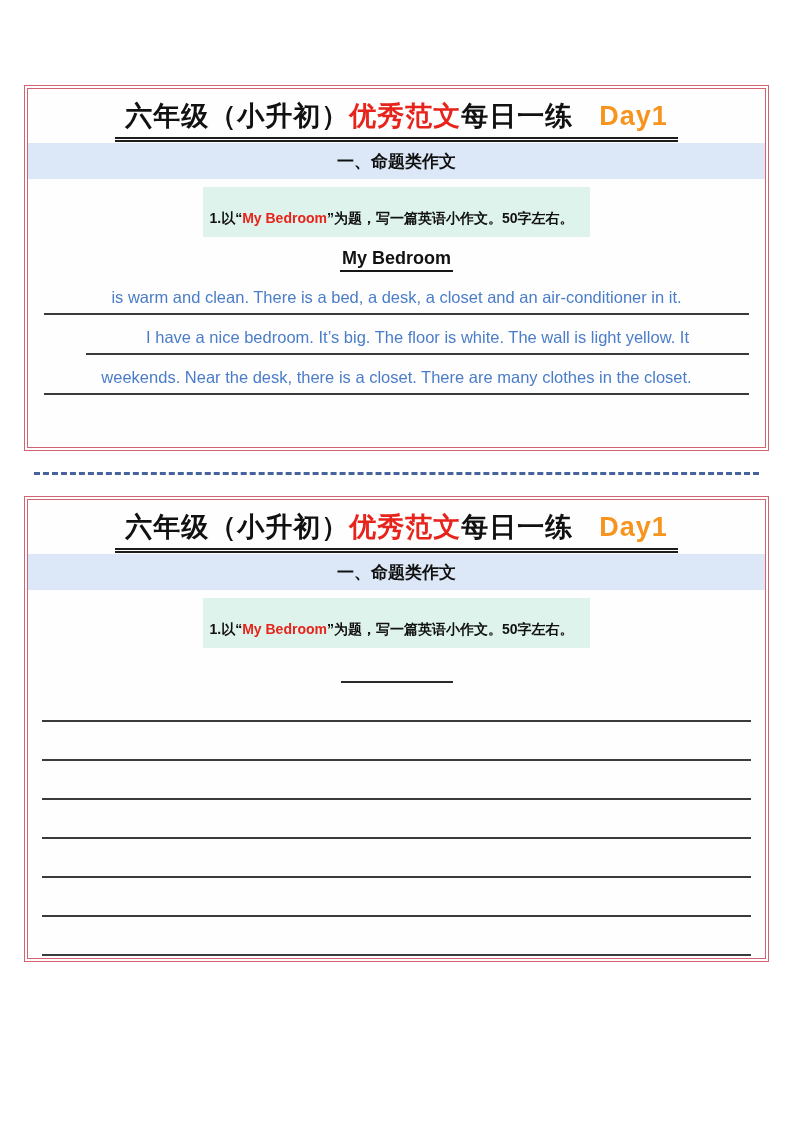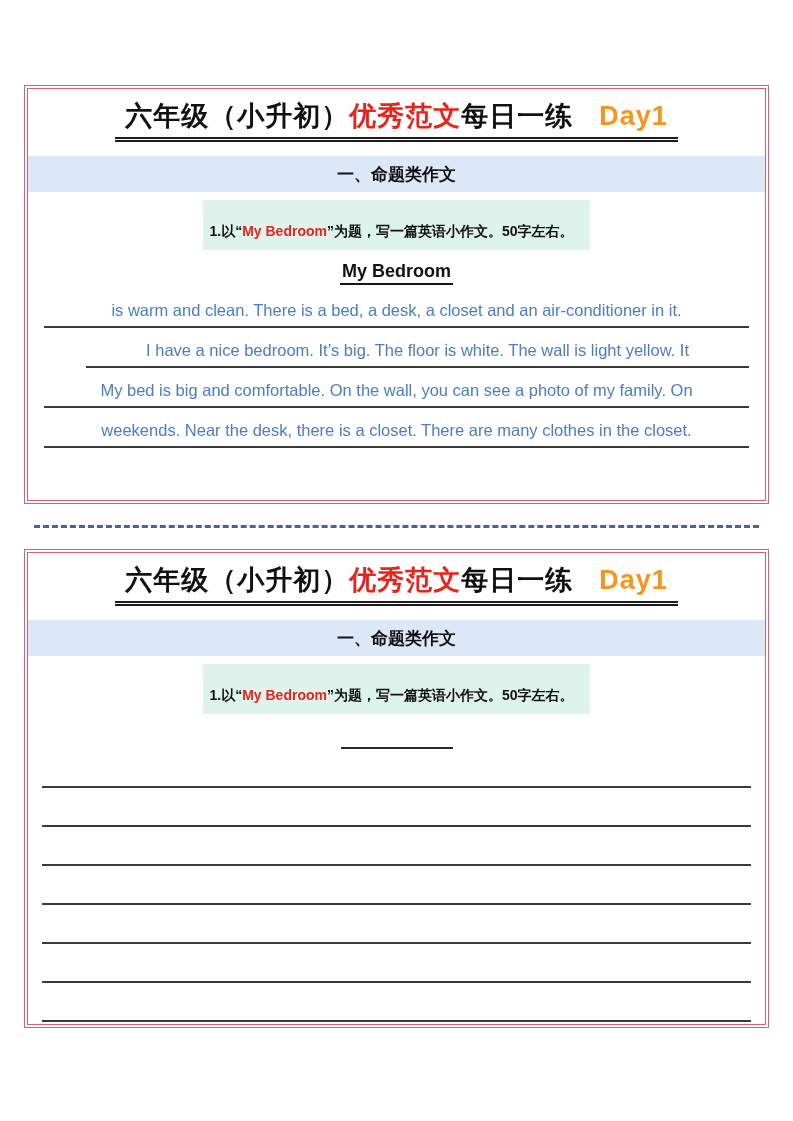--- a/index.html
+++ b/index.html
@@ -17,21 +17,21 @@
 
   .box{border:4px double var(--border-pink); background:#fffefe;}
   .box.answer{padding-bottom:52px;}
   .box.practice{padding-bottom:0;}
 
   .title{text-align:center; font-size:27px; font-weight:700; margin:9px 10px 0; letter-spacing:1px; white-space:nowrap;}
   .title-underline{display:inline-block; border-bottom:5px double #1c1c1c; padding:0 10px 3px;}
   .title .hl{color:var(--title-red);}
   .title .day{color:var(--day-orange); margin-left:26px;}
 
-  .category-bar{margin-top:14px; background:var(--header-bg); font-size:17px; font-weight:700; padding:7px 12px 6px;}
+  .category-bar{margin-top:1px; background:var(--header-bg); font-size:17px; font-weight:700; padding:7px 12px 6px;}
 
   .question-row{margin:8px 14px 0;}
   .q-chip{display:inline-block; background:var(--question-bg); font-size:14px; font-weight:700; padding:23px 16px 9px 6px;}
   .q-topic{color:var(--title-red);}
 
   .essay-title{text-align:center; margin:11px 0 0; font-size:18px; font-weight:700;}
   .essay-title span{display:inline-block; border-bottom:2px solid #161616; padding:0 2px 1px;}
 
   .essay{margin:3px 16px 0;}
   .essay-line{
@@ -67,21 +67,20 @@
       </span>
     </div>
 
     <h2 class="essay-title">
       <span>My Bedroom</span>
     </h2>
 
     <div class="essay">
         <div class="essay-line">is warm and clean. There is a bed, a desk, a closet and an air-conditioner in it.</div>
         <div class="essay-line indent">I have a nice bedroom. It’s big. The floor is white. The wall is light yellow. It</div>
-        <div class="essay-line">My bed is big and comfortable. On the wall, you can see a photo of my family. On</div>
         <div class="essay-line">weekends. Near the desk, there is a closet. There are many clothes in the closet.</div>
       </div>
   </section>
 
   <div class="separator"></div>
 
   <section class="box practice">
     <h1 class="title">
       <span class="title-underline">
         <span>六年级（小升初）</span><span class="hl">优秀范文</span><span>每日一练</span><span class="day">Day1</span>

